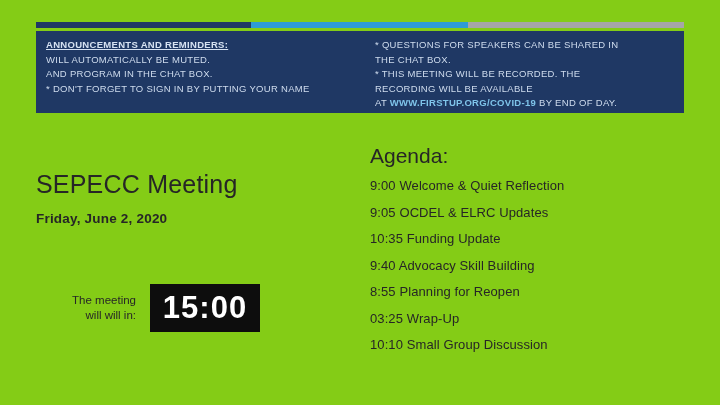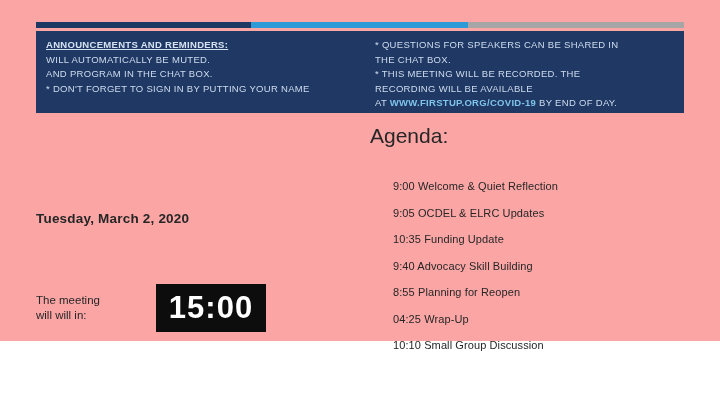--- a/index.html
+++ b/index.html
@@ -11,22 +11,22 @@
     height: 405px;
     background: #ffffff;
     font-family: "Liberation Sans", sans-serif;
     overflow: hidden;
     position: relative;
   }
   .slide {
     position: absolute;
     left: 0; top: 0;
     width: 720px;
-    height: 341px;
-    background: #fca5a5;
+    height: 405px;
+    background: #84cc16;
   }
 
   
   .accent-bars {
     position: absolute;
     left: 36px;
     top: 22px;
     width: 648px;
     height: 6px;
     display: flex;
@@ -98,58 +98,58 @@
     left: 36px;
     top: 284px;
     display: flex;
     align-items: center;
   }
   .countdown-label {
     font-size: 11.5px;
     color: #262626;
     line-height: 15px;
     width: 100px;
+    text-align: right;
   }
   .countdown-box {
     width: 110px;
     height: 48px;
     background: #0d0d0d;
     display: flex;
     align-items: center;
     justify-content: center;
-    margin-left: 20px;
+    margin-left: 14px;
   }
   .countdown-time {
     color: #ffffff;
     font-size: 31px;
     font-weight: bold;
     letter-spacing: 1px;
     font-family: "Liberation Sans", sans-serif;
   }
 
   
   .agenda-title {
     position: absolute;
     left: 370px;
-    top: 124px;
+    top: 144px;
     font-size: 21px;
     color: #262626;
   }
   .agenda-list {
     position: absolute;
     left: 370px;
     top: 173px;
     width: 330px;
   }
   .agenda-item {
-    font-size: 11px;
+    font-size: 13px;
     color: #262626;
     line-height: 26.5px;
     letter-spacing: 0.1px;
-    margin-left: 23px;
   }
 </style>
 </head>
 <body>
 
 <div class="slide">
 
   <div class="accent-bars">
     <div class="bar-seg bar-1"></div>
     <div class="bar-seg bar-2"></div>
@@ -167,36 +167,37 @@
       <div class="banner-col-right">
         <div class="banner-line">* QUESTIONS FOR SPEAKERS CAN BE SHARED IN</div>
         <div class="banner-line">THE CHAT BOX.</div>
         <div class="banner-line">* THIS MEETING WILL BE RECORDED.  THE</div>
         <div class="banner-line">RECORDING WILL BE AVAILABLE</div>
         <div class="banner-line"><span>AT </span><span class="banner-link">WWW.FIRSTUP.ORG/COVID-19</span><span>  BY END OF DAY.</span></div>
       </div>
     </div>
   </div>
 
-  <div class="title-sub">Tuesday, March 2, 2020</div>
+  <div class="title-main">SEPECC Meeting</div>
+  <div class="title-sub">Friday, June 2, 2020</div>
 
   <div class="countdown-wrap">
     <div class="countdown-label">
       <div>The meeting</div>
       <div>will will in:</div>
     </div>
     <div class="countdown-box">
       <span class="countdown-time">15:00</span>
     </div>
   </div>
 
   <div class="agenda-title">Agenda:</div>
   <div class="agenda-list">
     <div class="agenda-item">9:00 Welcome &amp; Quiet Reflection</div>
     <div class="agenda-item">9:05 OCDEL &amp; ELRC Updates</div>
     <div class="agenda-item">10:35 Funding Update</div>
     <div class="agenda-item">9:40 Advocacy Skill Building</div>
     <div class="agenda-item">8:55 Planning for Reopen</div>
-    <div class="agenda-item">04:25 Wrap-Up</div>
+    <div class="agenda-item">03:25 Wrap-Up</div>
     <div class="agenda-item">10:10 Small Group Discussion</div>
   </div>
 
 </div>
 
 </body></html>

